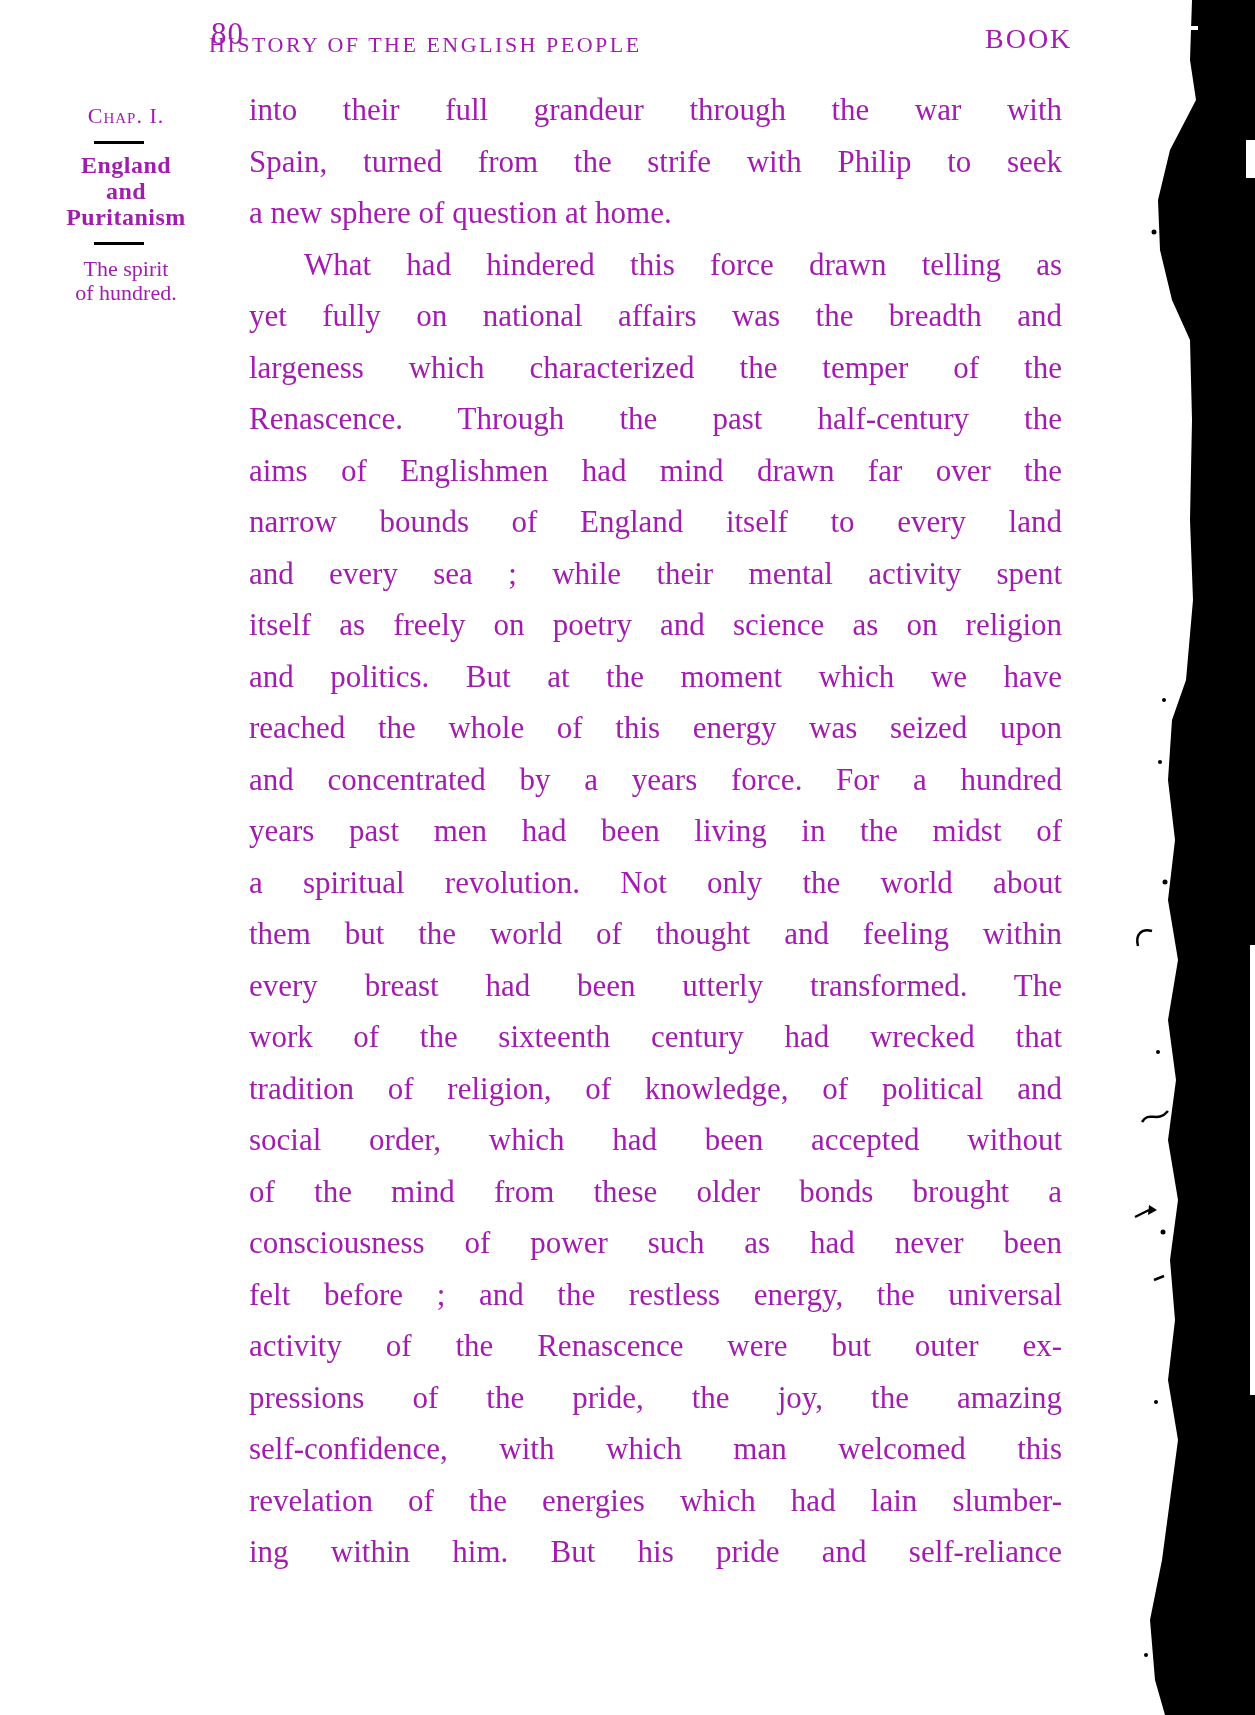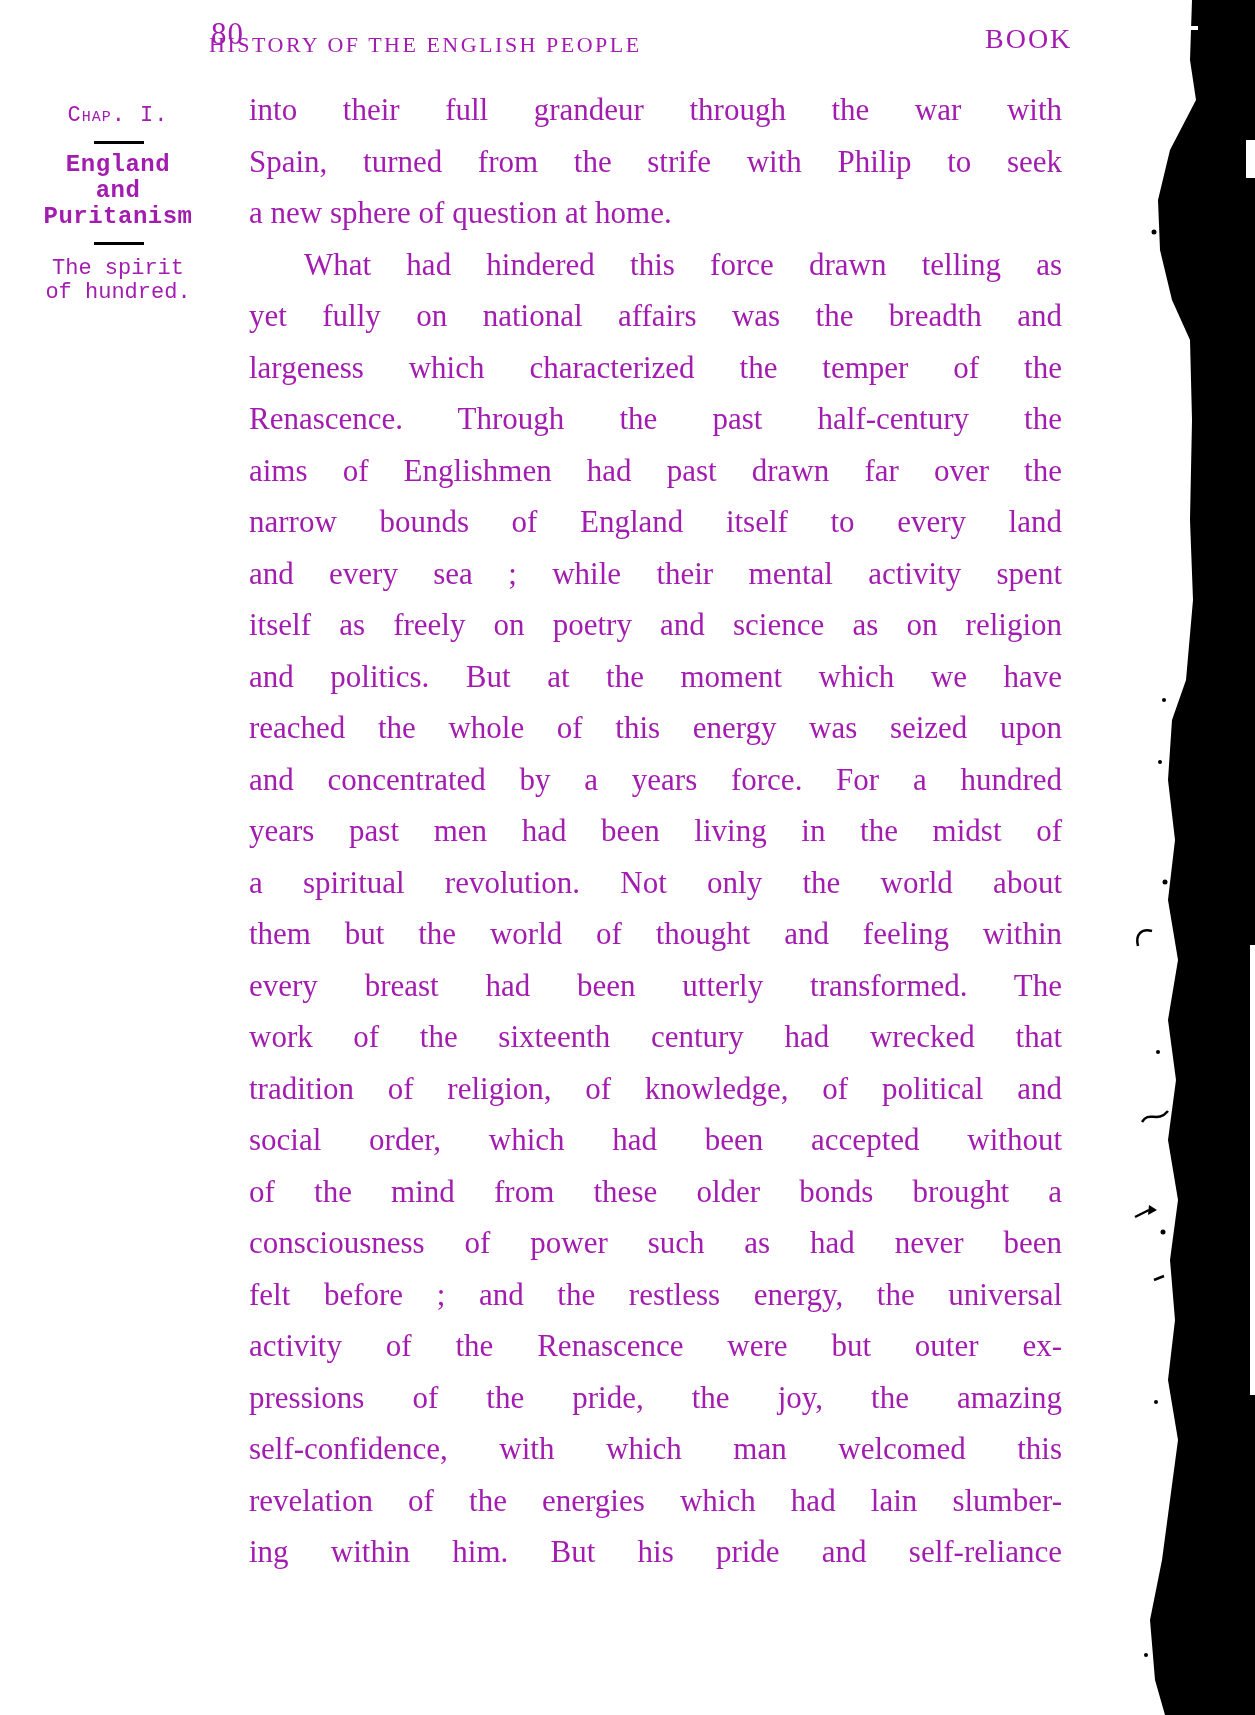--- a/index.html
+++ b/index.html
@@ -25,21 +25,21 @@
     font-size: 22px; letter-spacing: 2.5px;
     white-space: nowrap;
   }
   .book-label {
     position: absolute; left: 985px; top: 23px;
     font-size: 28px; letter-spacing: 2px;
   }
 
   
   .margin-col { position: absolute; left: 42px; top: 0; width: 152px; }
-  .mnote { position: absolute; left: 0; width: 152px; text-align: center; font-family: Liberation Mono, monospace; }
+  .mnote { position: absolute; left: 8px; width: 152px; text-align: center; }
   .mnote-chap { top: 103px; font-size: 22px; font-variant: small-caps; letter-spacing: 1px; }
   .mnote-title { top: 152px; font-size: 24px; font-weight: bold; line-height: 26px; letter-spacing: 0.5px; }
   .mnote-spirit { top: 257px; font-size: 22px; line-height: 23.5px; }
   .mrule { position: absolute; left: 52px; width: 50px; height: 3px; background: #000; }
   .mrule-1 { top: 141px; }
   .mrule-2 { top: 242px; }
 
   
   .body-col {
     position: absolute; left: 209px; top: 84px; width: 853px;
@@ -87,21 +87,21 @@
   </div>
 
   <div class="body-col">
       <div class="line">into their full grandeur through the war with</div>
       <div class="line">Spain, turned from the strife with Philip to seek</div>
       <div class="line flush-left">a new sphere of question at home.</div>
       <div class="line indent">What had hindered this force drawn telling as</div>
       <div class="line">yet fully on national affairs was the breadth and</div>
       <div class="line">largeness which characterized the temper of the</div>
       <div class="line">Renascence.  Through the past half-century the</div>
-      <div class="line">aims of Englishmen had past drawn far over the</div>
+      <div class="line">aims of Englishmen had mind drawn far over the</div>
       <div class="line">narrow bounds of England itself to every land</div>
       <div class="line">and every sea ; while their mental activity spent</div>
       <div class="line">itself as freely on poetry and science as on religion</div>
       <div class="line">and politics.  But at the moment which we have</div>
       <div class="line">reached the whole of this energy was seized upon</div>
       <div class="line">and concentrated by a years force.  For a hundred</div>
       <div class="line">years past men had been living in the midst of</div>
       <div class="line">a spiritual revolution.  Not only the world about</div>
       <div class="line">them but the world of thought and feeling within</div>
       <div class="line">every breast had been utterly transformed.  The</div>

